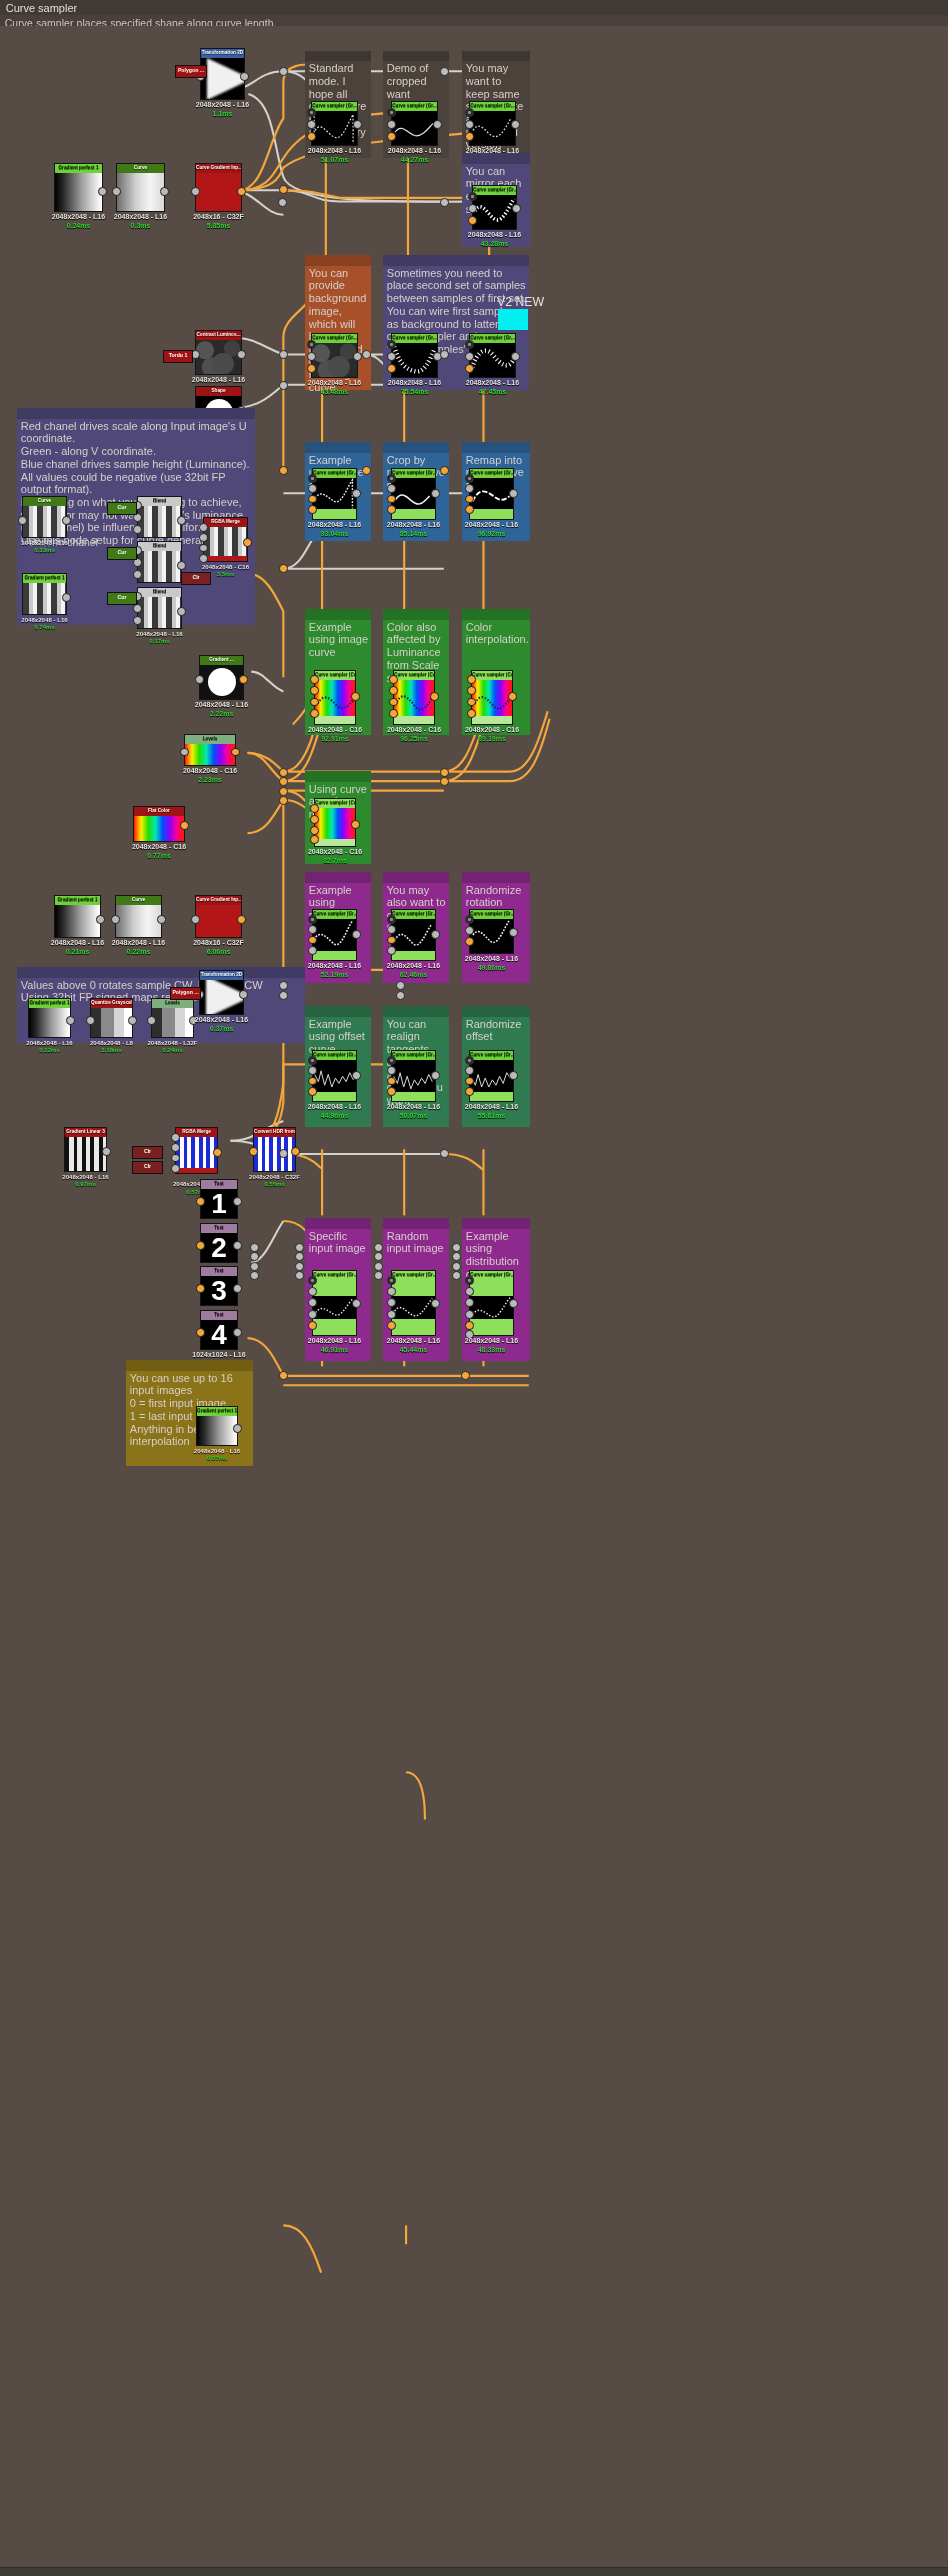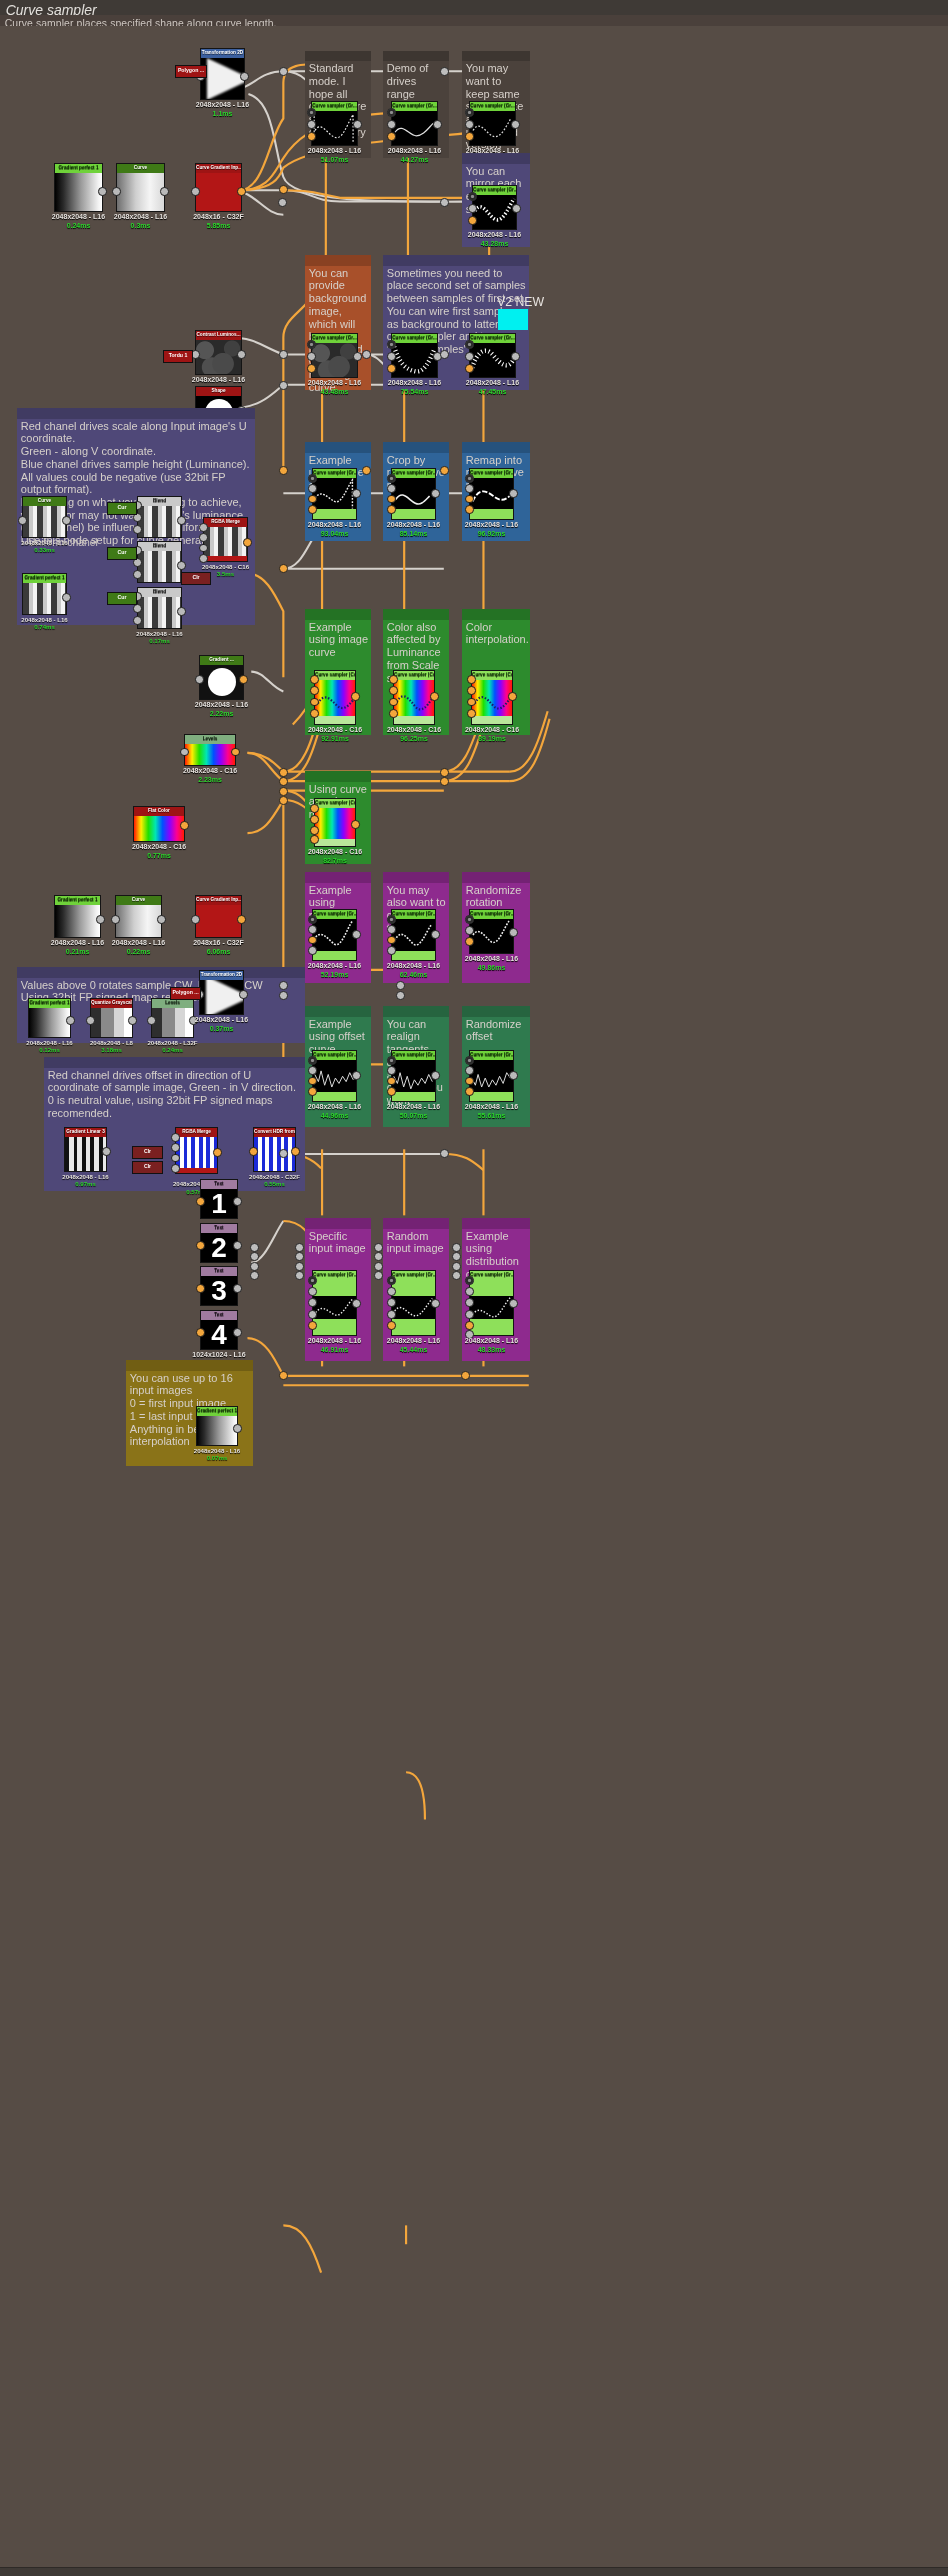--- a/index.html
+++ b/index.html
@@ -1,21 +1,21 @@
 <!DOCTYPE html>
 <html style="font-size:15px"><head>
 <meta charset="utf-8">
 <style>
   html,body{margin:0;padding:0;background:#3c3631;}
   body{font-family:"Liberation Sans",sans-serif;-webkit-font-smoothing:antialiased;}
   #root{position:relative;width:949px;height:2576px;background:#564c45;overflow:hidden;}
 
   
   .titlebar{position:absolute;left:0;top:0;width:949px;height:15px;background:#3f3a36;border-bottom:0.9px solid #2e2a27;}
-  .titlebar .t{position:absolute;left:5.7px;top:1.9px;font-size:14px;color:#e3e0dc;font-style:italic;}
+  .titlebar .t{position:absolute;left:5.7px;top:1.9px;font-size:11px;color:#e3e0dc;}
   .subbar{position:absolute;left:0;top:15px;width:949px;height:11.3px;background:#4a403b;}
   .desc{position:absolute;left:4.7px;top:18px;font-size:10.4px;color:#cdc6c0;letter-spacing:0.1px;}
   .botbar{position:absolute;left:0;bottom:0;width:949px;height:7.6px;background:#3f3a36;border-top:0.9px solid #2e2a27;}
   .canvas{position:absolute;left:0;top:26.4px;width:949px;height:2542px;background:#564c45;overflow:hidden;}
 
   
   .frame{position:absolute;box-sizing:border-box;}
   .frame .fhead{position:absolute;left:0;top:0;width:100%;height:10.4px;background:rgba(0,0,0,.18);}
   .frame .ftxt{position:absolute;left:3.8px;top:11.3px;right:1.9px;font-size:11px;line-height:12.7px;color:#d6d0ca;}
 
@@ -188,21 +188,21 @@
       <div class="sock in ring" style="top:5.7px;"></div>
       <div class="sock in" style="top:18px;"></div>
       <div class="sock in orange" style="top:30px;"></div>
       <div class="sock out" style="top:18px;"></div>
       <div class="cap">2048x2048 - L16</div>
       <div class="ms">51.07ms</div>
     </div>
 
     <div class="frame" style="left:383px;top:24.5px;width:66px;height:107px;background:#4b423c;">
       <div class="fhead"></div>
-      <div class="ftxt">Demo of drives range</div>
+      <div class="ftxt">Demo of cropped want</div>
     </div>
     <div class="node" style="left:391px;top:75px;width:47px;height:45px;">
       <div class="hdr" style="background:#6fd23a;color:#0a2a00;">Curve sampler (Gr...</div>
       <div class="body">
           <div class="blk"></div>
         <svg viewBox="0 0 50 39" style="position:absolute;inset:0;width:100%;height:100%">
             <path d="M3,24 C11,12 19,28 27,28 C35,28 40,20 46,14" fill="none" stroke="#ddd" stroke-width="1.4"></path>
           </svg>
       </div>
       <div class="sock in ring" style="top:5.7px;"></div>
@@ -762,24 +762,20 @@
           </svg>
       </div>
       <div class="sock in ring" style="top:4.7px;"></div>
       <div class="sock in" style="top:16px;"></div>
       <div class="sock in orange" style="top:27px;"></div>
       <div class="sock out" style="top:18px;"></div>
       <div class="cap">2048x2048 - L16</div>
       <div class="ms">49.86ms</div>
     </div>
 
-    <div class="frame" style="left:44px;top:1031px;width:261px;height:134px;background:#4f4878;">
-      <div class="fhead"></div>
-      <div class="ftxt">Red channel drives offset in direction of U coordinate of sample image, Green - in V direction. 0 is neutral value, using 32bit FP signed maps recomended.</div>
-    </div>
     <div class="node" style="left:64px;top:1101px;width:43px;height:45px;">
       <div class="hdr" style="background:#9e1414;">Gradient Linear 3</div>
       <div class="body">
           <div class="stripes"></div>
         </div>
       <div class="sock out" style="top:19px;"></div>
       <div class="cap" style="font-size:6.1px;">2048x2048 - L16</div>
       <div class="ms" style="font-size:6.1px;margin-top:8.5px;">0.97ms</div>
     </div>
     <div class="node" style="left:175px;top:1101px;width:43px;height:47px;">

